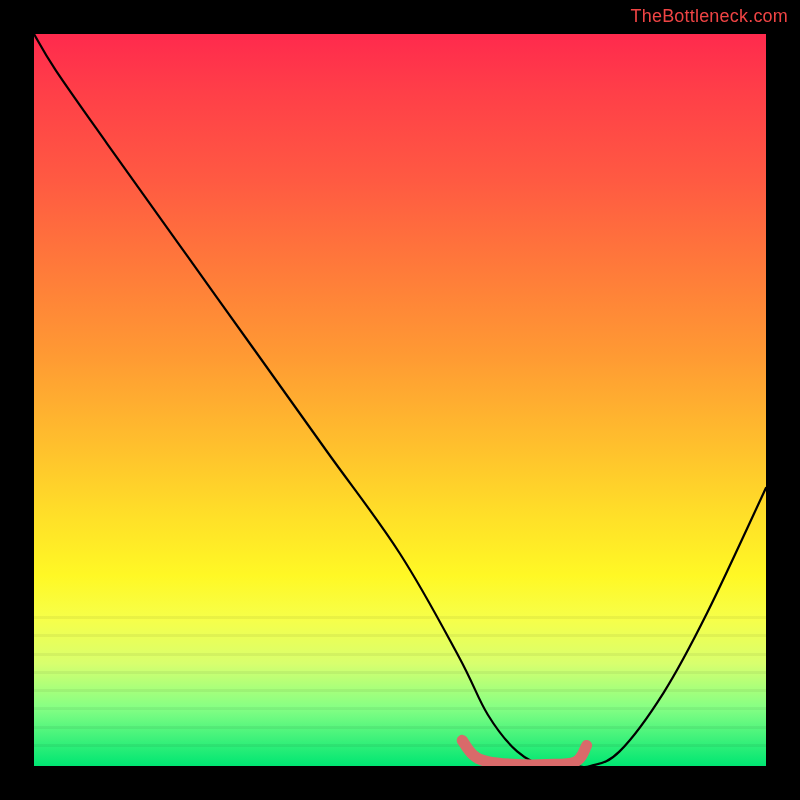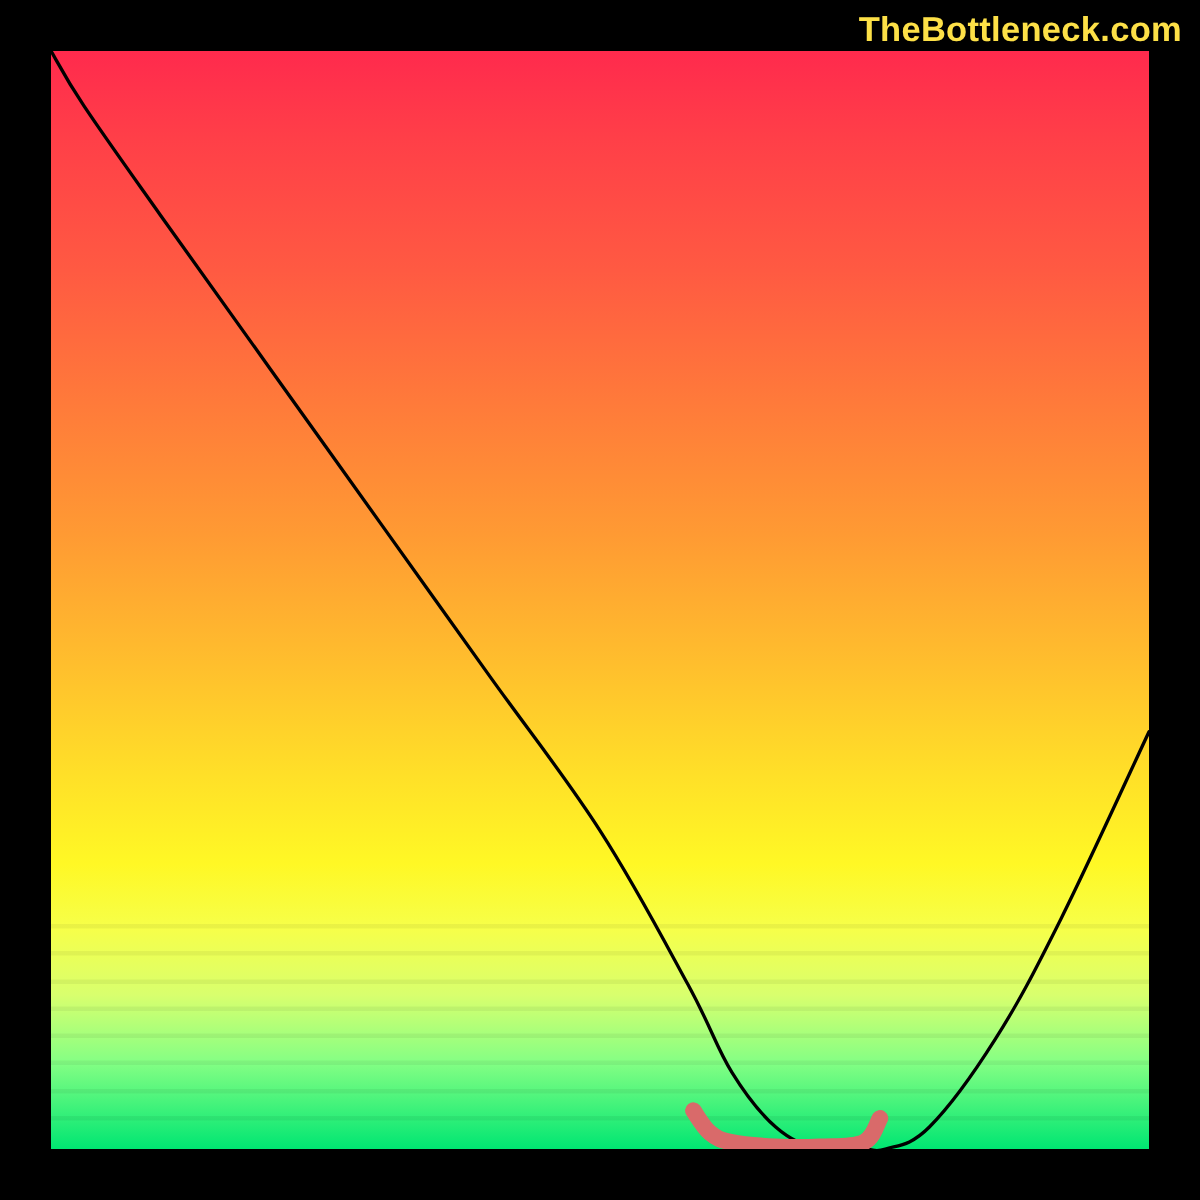--- a/index.html
+++ b/index.html
@@ -14,23 +14,23 @@
   .stage {
     position: relative;
     width: 800px;
     height: 800px;
     background: #000;
   }
   .watermark {
     position: absolute;
     top: 6px;
     right: 12px;
-    color: #fde047;
-    font-size: 23px;
-    font-weight: 700;
+    color: #ef4444;
+    font-size: 18px;
+    font-weight: 400;
     letter-spacing: 0.2px;
     z-index: 5;
     user-select: none;
   }
   .plot {
     position: absolute;
     left: 34px;
     top: 34px;
     width: 732px;
     height: 732px;

